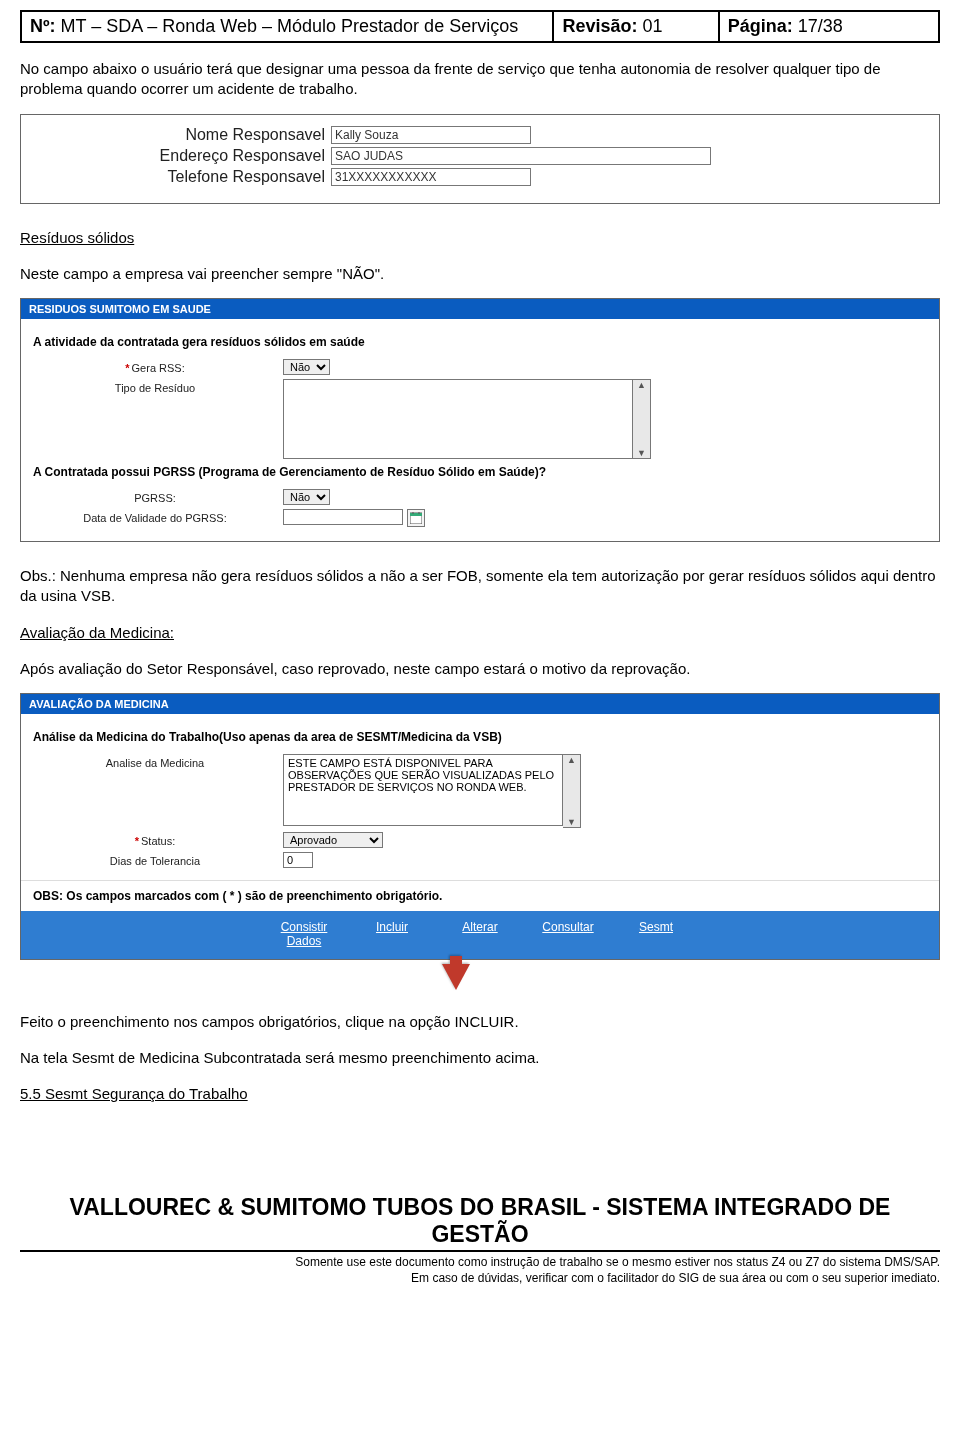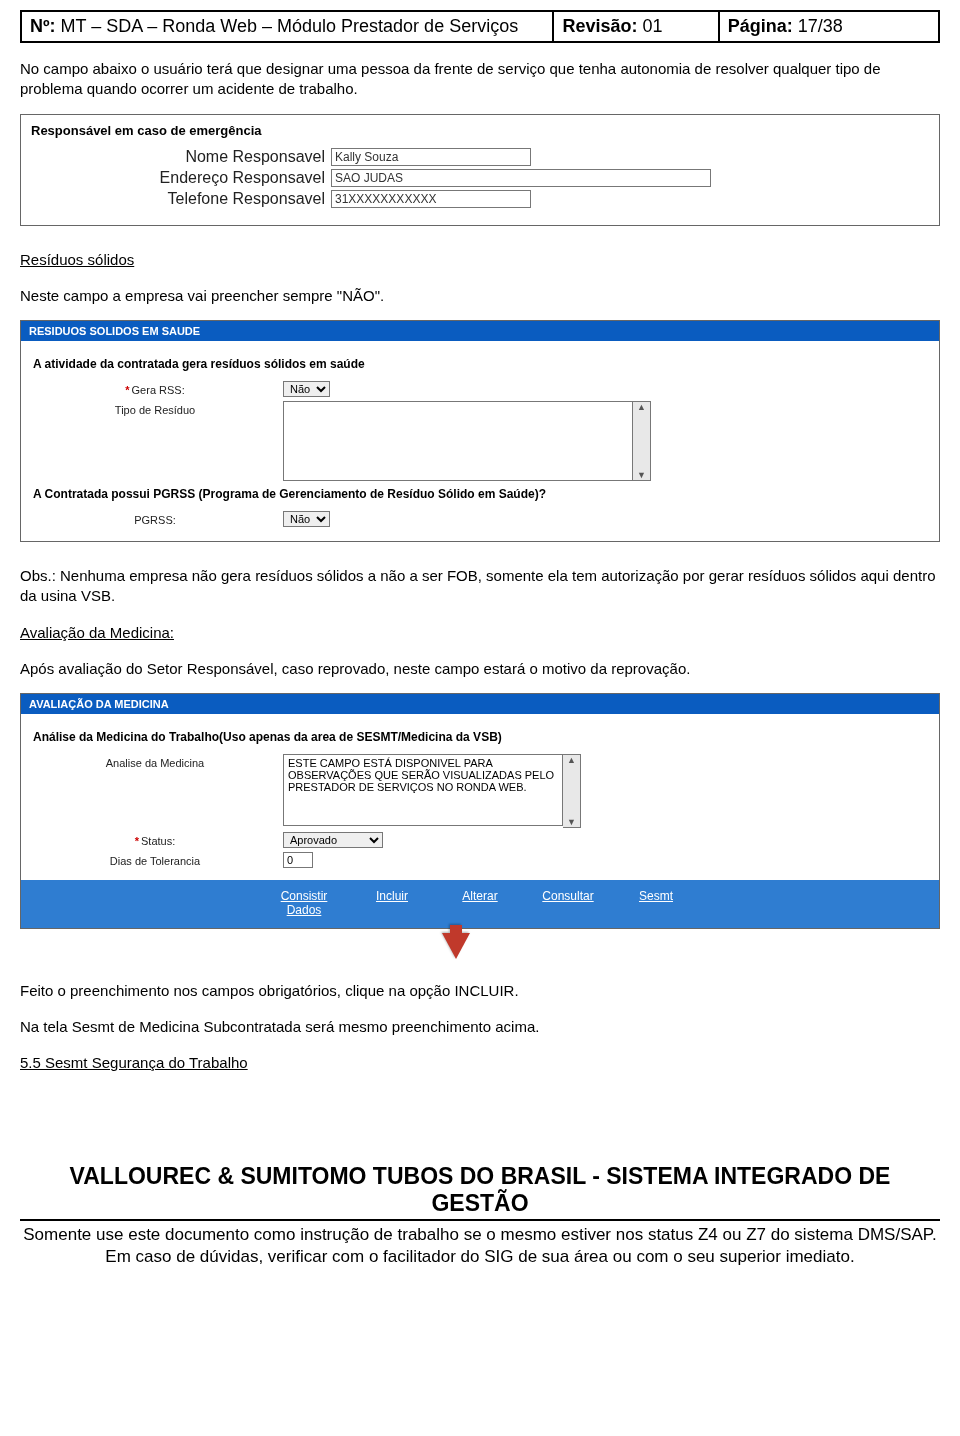--- a/index.html
+++ b/index.html
@@ -204,22 +204,22 @@
   }
   .footer-title {
     font-weight: bold;
     font-size: 23px;
     border-bottom: 2px solid #000;
     display: block;
     padding-bottom: 2px;
     margin-bottom: 3px;
   }
   .footer-small {
-    font-size: 17px;
-    text-align: center;
+    font-size: 12px;
+    text-align: right;
     line-height: 1.3;
   }
 </style>
 </head>
 <body>
 
 <table class="header-table">
   <tbody>
       <tr>
     <td class="header-left">
@@ -234,40 +234,39 @@
       <span class="bold">Página:</span>
       <span>17/38</span>
     </td>
   </tr>
 </tbody>
   </table>
 
 <p class="body-text">No campo abaixo o usuário terá que designar uma pessoa da frente de serviço que tenha autonomia de resolver qualquer tipo de problema quando ocorrer um acidente de trabalho.</p>
 
 <div class="panel">
-  <h4>Responsável em caso de emergência</h4>
   <div class="form-row">
     <label>Nome Responsavel</label>
     <input class="txt mid" type="text" value="Kally Souza" style="">
   </div>
   <div class="form-row">
     <label>Endereço Responsavel</label>
     <input class="txt long" type="text" value="SAO JUDAS" style="">
   </div>
   <div class="form-row">
     <label>Telefone Responsavel</label>
     <input class="txt mid" type="text" value="31XXXXXXXXXXX" style="">
   </div>
 </div>
 
 <p class="body-text underline">Resíduos sólidos</p>
 <p class="body-text">Neste  campo a empresa vai preencher sempre "NÃO".</p>
 
 <div class="panel2">
-  <div class="blue-bar">RESIDUOS SOLIDOS EM SAUDE</div>
+  <div class="blue-bar">RESIDUOS SUMITOMO EM SAUDE</div>
   <div class="panel2-inner">
     <h5>A atividade da contratada gera resíduos sólidos em saúde</h5>
     <div class="form-row2">
       <div class="lbl"><span class="asterisk">*</span><span>Gera RSS:</span></div>
       <select><option>Não</option></select>
     </div>
     <div class="form-row2">
       <div class="lbl">Tipo de Resíduo</div>
       <div class="ta-wrap">
         <textarea style=""></textarea>
@@ -275,20 +274,32 @@
             <span>▲</span>
             <span>▼</span>
           </div>
       </div>
     </div>
     <h5>A Contratada possui PGRSS (Programa de Gerenciamento de Resíduo Sólido em Saúde)?</h5>
     <div class="form-row2">
       <div class="lbl">PGRSS:</div>
       <select><option>Não</option></select>
     </div>
+    <div class="form-row2">
+      <div class="lbl">Data de Validade do PGRSS:</div>
+      <input class="txt" type="text" value="" style="">
+      <span class="cal-icon">
+        <svg width="12" height="12" viewBox="0 0 12 12">
+            <rect x="0" y="1" width="12" height="11" fill="#fff" stroke="#555"></rect>
+            <rect x="0" y="1" width="12" height="3" fill="#3a7"></rect>
+            <line x1="3" y1="0" x2="3" y2="2" stroke="#555"></line>
+            <line x1="9" y1="0" x2="9" y2="2" stroke="#555"></line>
+          </svg>
+      </span>
+    </div>
   </div>
 </div>
 
 <p class="body-text">Obs.: Nenhuma empresa não gera resíduos sólidos a não a ser FOB, somente ela tem autorização por gerar resíduos sólidos aqui dentro da usina VSB.</p>
 
 <p class="body-text underline">Avaliação da Medicina:</p>
 <p class="body-text">Após avaliação do Setor Responsável, caso reprovado, neste campo estará o motivo da reprovação.</p>
 
 <div class="panel3">
   <div class="blue-bar">AVALIAÇÃO DA MEDICINA</div>
@@ -306,20 +317,21 @@
     </div>
     <div class="form-row2">
       <div class="lbl"><span class="asterisk">*</span><span>Status:</span></div>
       <select style="width:100px;"><option>Aprovado</option></select>
     </div>
     <div class="form-row2" style="margin-bottom:12px;">
       <div class="lbl">Dias de Tolerancia</div>
       <input class="txt" style="width: 30px;" type="text" value="0">
     </div>
   </div>
+  <div class="obs-bar">OBS: Os campos marcados com ( * ) são de preenchimento obrigatório.</div>
   <div class="button-bar">
     <a href="#" style="white-space:pre-line;">Consistir
 Dados</a>
     <a href="#">Incluir</a>
     <a href="#">Alterar</a>
     <a href="#">Consultar</a>
     <a href="#">Sesmt</a>
   </div>
 </div>
 <div class="arrow-marker">

